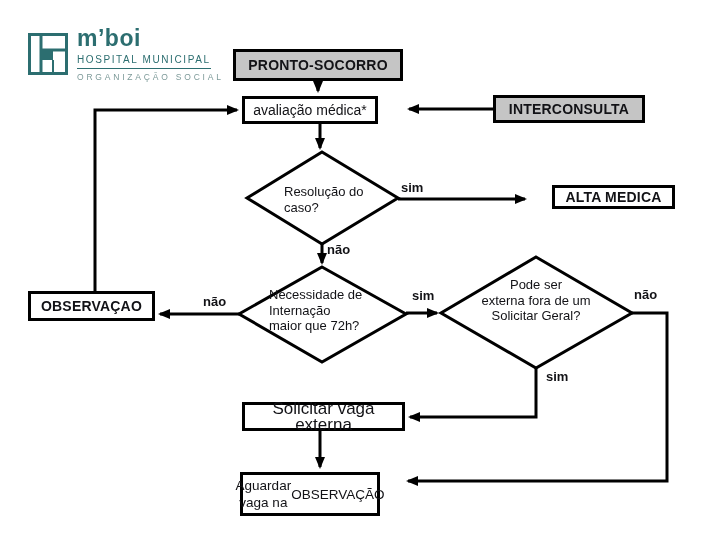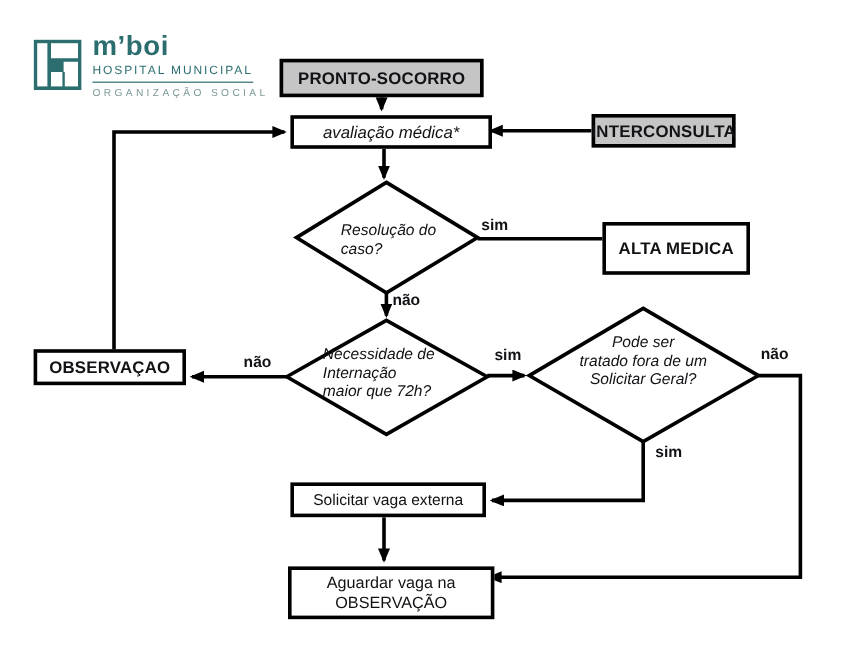--- a/index.html
+++ b/index.html
@@ -11,21 +11,21 @@
   body{font-family:"Liberation Sans", sans-serif;}
   #canvas{position:relative;width:720px;height:540px;background:#fff;overflow:hidden;}
   #wires{position:absolute;left:0;top:0;width:720px;height:540px;}
   .conn{fill:none;stroke:var(--line);stroke-width:3;}
   .diamond{fill:var(--box-white);stroke:var(--line);stroke-width:3;}
   .node{position:absolute;border:3px solid var(--line);display:flex;align-items:center;
         justify-content:center;text-align:center;color:var(--text);font-size:14px;
         line-height:16px;background:var(--box-white);}
   .node.gray{background:var(--box-gray);}
   .node.bold{font-weight:bold;letter-spacing:.2px;}
-  .dtext{position:absolute;color:var(--text);font-size:13px;line-height:15.5px;font-style:italic;}
+  .dtext{position:absolute;color:var(--text);font-size:13px;line-height:15.5px;}
   .edge-label{position:absolute;color:var(--text);font-size:13px;font-weight:bold;}
   
   .logo{position:absolute;left:28px;top:28px;display:flex;align-items:flex-start;}
   .logo-icon{width:40px;height:42px;margin-top:5px;}
   .logo-txt{margin-left:9px;}
   .brand{color:var(--teal);font-weight:bold;font-size:23px;line-height:21px;letter-spacing:.5px;}
   .subtitle{margin-top:5px;color:var(--teal);font-size:10px;letter-spacing:1.6px;
             padding-bottom:3px;border-bottom:1.5px solid var(--teal);display:inline-block;}
   .tagline{margin-top:3px;color:var(--tagline-gray);font-size:8.5px;letter-spacing:2.8px;}
 </style>
@@ -70,59 +70,59 @@
       <div class="brand">m’boi</div>
       <div class="subtitle">HOSPITAL MUNICIPAL</div>
       <div class="tagline">ORGANIZAÇÃO SOCIAL</div>
     </div>
   </div>
 
   <div class="node gray bold" style="left:233px;top:33px;width:170px;height:32px;margin-top:16px;">
     <span>PRONTO-SOCORRO</span>
   </div>
 
-  <div class="node" style="left:242px;top:96px;width:168px;height:28px;font-style:italic;">
+  <div class="node" style="left:242px;top:96px;width:136px;height:28px;">
     <span>avaliação médica*</span>
   </div>
 
-  <div class="node gray bold" style="left:493px;top:95px;width:120px;height:28px;">
+  <div class="node gray bold" style="left:493px;top:95px;width:152px;height:28px;">
     <span>INTERCONSULTA</span>
   </div>
 
-  <div class="node bold" style="left:502px;top:185px;width:123px;height:44px;align-items:center;">
+  <div class="node bold" style="left:552px;top:185px;width:123px;height:24px;align-items:center;">
     <span>ALTA MEDICA</span>
   </div>
 
   <div class="node bold" style="left:28px;top:291px;width:127px;height:30px;">
     <span>OBSERVAÇAO</span>
   </div>
 
-  <div class="node" style="left:242px;top:402px;width:163px;height:29px;font-size:13px;">
+  <div class="node" style="left:242px;top:402px;width:163px;height:29px;font-size:17px;">
     <span>Solicitar vaga externa</span>
   </div>
 
-  <div class="node" style="left:240px;top:472px;width:172px;height:44px;font-size:13.5px;line-height:17px;flex-direction:column;">
+  <div class="node" style="left:240px;top:472px;width:140px;height:44px;font-size:13.5px;line-height:17px;flex-direction:row;">
     <span>Aguardar vaga na</span>
     <span>OBSERVAÇÃO</span>
   </div>
 
   <div class="dtext" style="left:284px;top:184px;">
     <div>Resolução do</div>
     <div>caso?</div>
   </div>
 
   <div class="dtext" style="left:269px;top:287px;">
     <div>Necessidade de</div>
     <div>Internação</div>
     <div>maior que 72h?</div>
   </div>
 
   <div class="dtext" style="left:456px;top:277px;width:160px;text-align:center;">
     <div>Pode ser</div>
-    <div>tratado fora de um</div>
+    <div>externa fora de um</div>
     <div>Solicitar Geral?</div>
   </div>
 
   <div class="edge-label" style="left:401px;top:180px;">sim</div>
   <div class="edge-label" style="left:327px;top:242px;">não</div>
   <div class="edge-label" style="left:203px;top:294px;">não</div>
   <div class="edge-label" style="left:412px;top:288px;">sim</div>
   <div class="edge-label" style="left:634px;top:287px;">não</div>
   <div class="edge-label" style="left:546px;top:369px;">sim</div>
 

